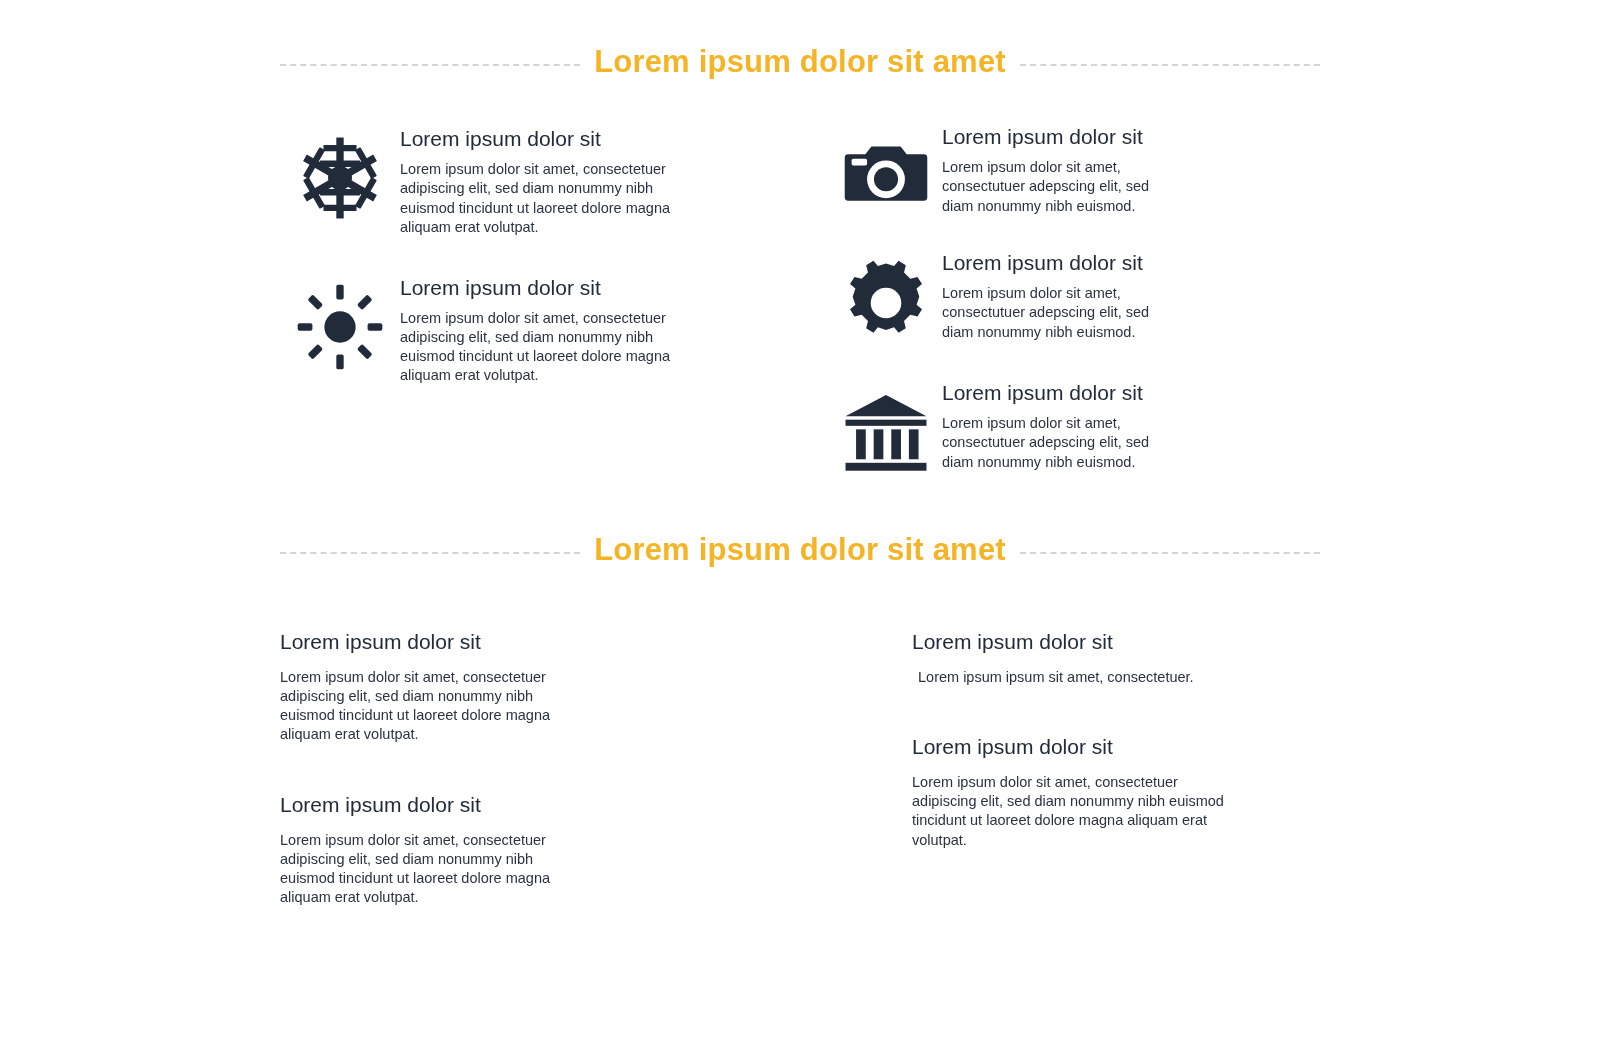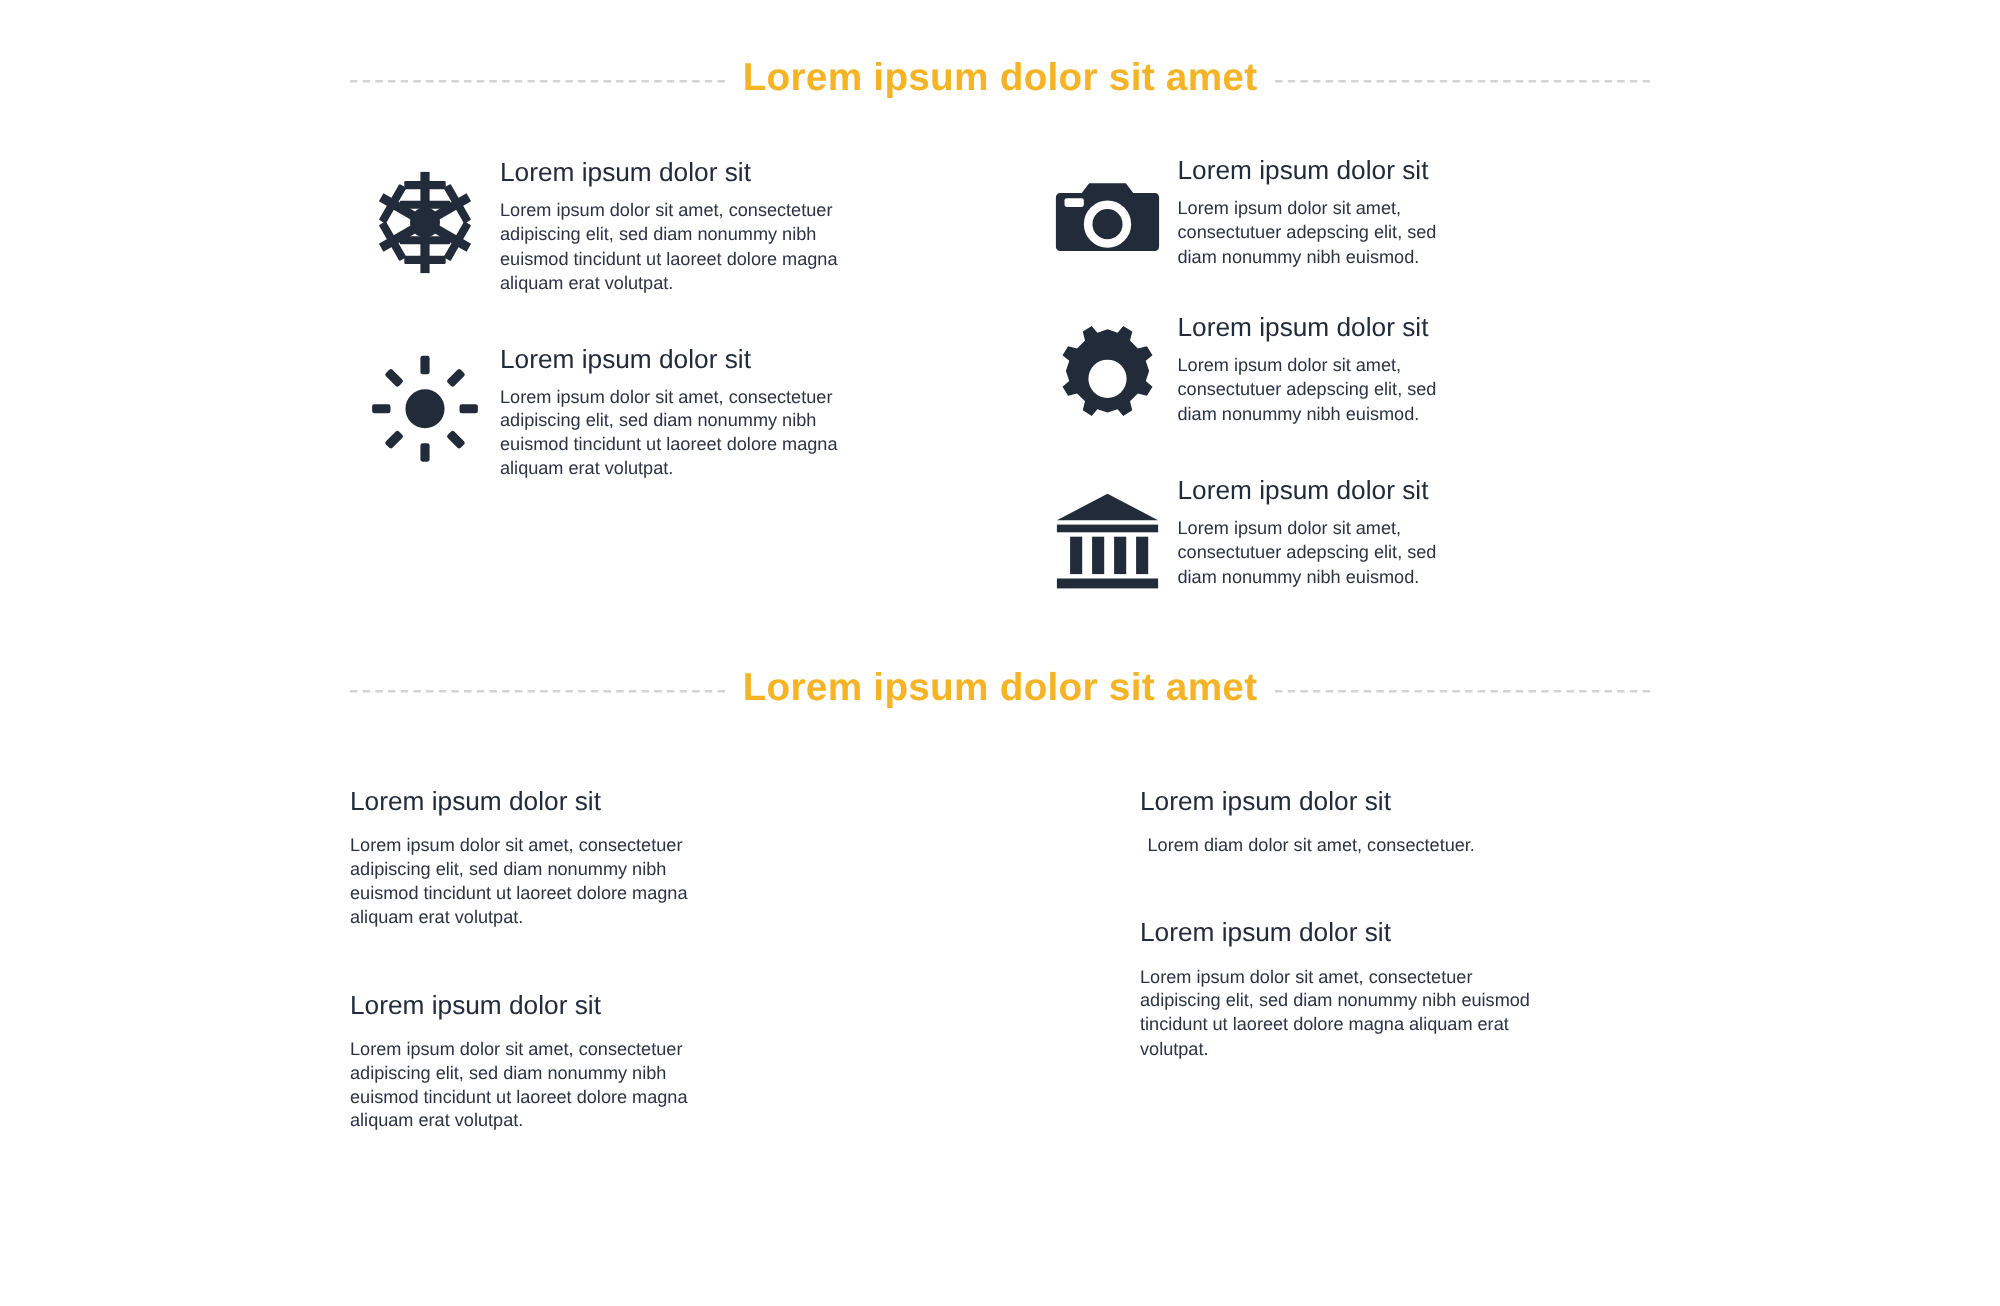--- a/index.html
+++ b/index.html
@@ -273,21 +273,21 @@
       </div>
       <div class="tblock">
         <h3 class="t-title">Lorem ipsum dolor sit</h3>
         <p class="t-body">Lorem ipsum dolor sit amet, consectetuer adipiscing elit, sed diam nonummy nibh euismod tincidunt ut laoreet dolore magna aliquam erat volutpat.</p>
       </div>
     </div>
 
     <div class="tcol right">
       <div class="tblock">
         <h3 class="t-title">Lorem ipsum dolor sit</h3>
-        <p class="t-body">Lorem diam dolor sit amet, consectetuer.</p>
+        <p class="t-body">Lorem ipsum ipsum sit amet, consectetuer.</p>
       </div>
       <div class="tblock">
         <h3 class="t-title">Lorem ipsum dolor sit</h3>
         <p class="t-body">Lorem ipsum dolor sit amet, consectetuer adipiscing elit, sed diam nonummy nibh euismod tincidunt ut laoreet dolore magna aliquam erat volutpat.</p>
       </div>
     </div>
 
   </div>
 
 </div>

